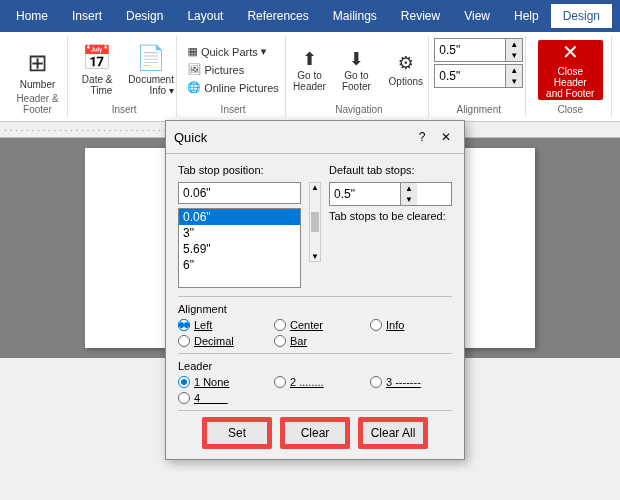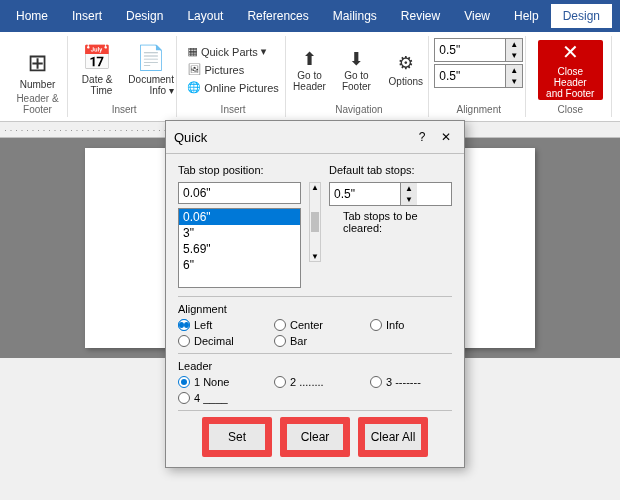--- a/index.html
+++ b/index.html
@@ -46,29 +46,29 @@
     .list-item.selected { background: #0078d7; color: #fff; }
 
     
     .spinner-wrap { display: flex; border: 1px solid #888; background: #fff; }
     .spinner-input { border: none; outline: none; padding: 2px 4px; font-size: 12px; width: 70px; height: 22px; }
     .spinner-btns { display: flex; flex-direction: column; border-left: 1px solid #888; }
     .spinner-btn { width: 16px; height: 11px; display: flex; align-items: center; justify-content: center; cursor: pointer; background: #e8e8e8; border: none; font-size: 8px; line-height: 1; }
 
     .section-label { font-size: 11px; font-weight: normal; color: #000; margin: 6px 0 4px 0; }
     .radio-group { display: flex; flex-wrap: wrap; gap: 4px 16px; margin-bottom: 6px; }
-    .radio-item { display: flex; align-items: center; gap: 4px; font-size: 11px; cursor: pointer; min-width: 80px; }
+    .radio-item { display: flex; align-items: center; gap: 4px; font-size: 11px; cursor: pointer; min-width: 80px; text-decoration: underline; }
     .radio-circle { width: 12px; height: 12px; border-radius: 50%; border: 1px solid #666; background: #fff; display: flex; align-items: center; justify-content: center; flex-shrink: 0; }
     .radio-circle.checked { border-color: #0078d7; }
     .radio-circle.checked::after { content: ''; width: 6px; height: 6px; border-radius: 50%; background: #0078d7; }
 
-    .tab-stops-label { font-size: 11px; color: #000; margin-left: 14px; }
+    .tab-stops-label { font-size: 11px; color: #000; }
 
     .dialog-footer { display: flex; justify-content: center; gap: 8px; padding: 6px 12px 10px; }
-    .footer-btn { min-width: 70px; height: 40px; border: 7px solid #ef4444; background: #e8e8e8; font-size: 12px; cursor: pointer; border-radius: 2px; display: flex; align-items: center; justify-content: center; }
+    .footer-btn { min-width: 70px; height: 32px; border: 5px solid #ef4444; background: #e8e8e8; font-size: 12px; cursor: pointer; border-radius: 2px; display: flex; align-items: center; justify-content: center; }
     .footer-btn.primary { background: #fff; border-color: #0078d7; }
 
     .divider { height: 1px; background: #c0c0c0; margin: 6px 0; }
 
     
     .doc-background { background: #808080; flex: 1; display: flex; justify-content: center; padding: 10px; }
     .doc-page { background: #fff; width: 450px; min-height: 200px; box-shadow: 2px 2px 5px rgba(0,0,0,0.3); }
 
     
     .close-header-btn { background: #c00; color: #fff; border: none; padding: 4px 8px; font-size: 11px; cursor: pointer; display: flex; flex-direction: column; align-items: center; gap: 2px; height: 60px; justify-content: center; border-radius: 2px; }

